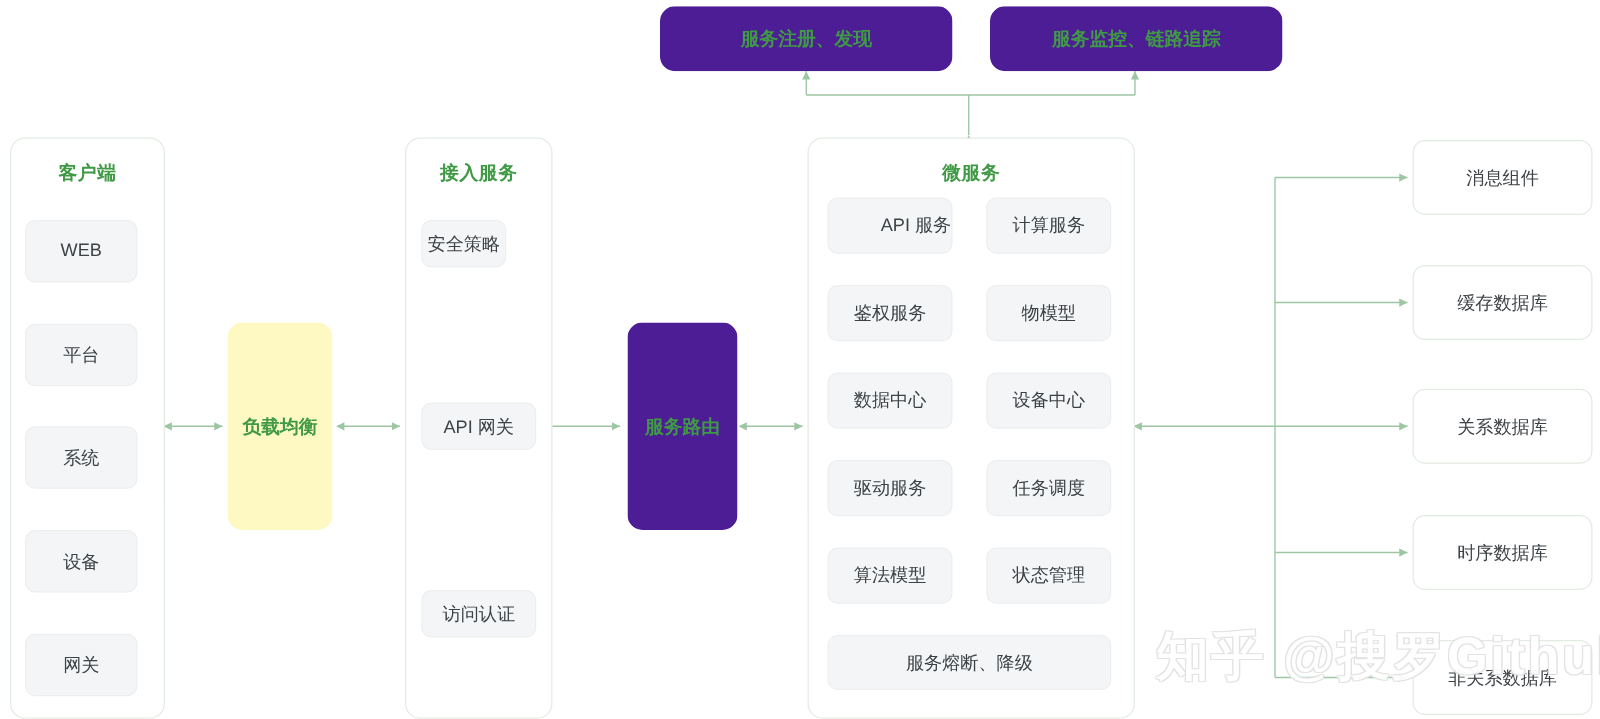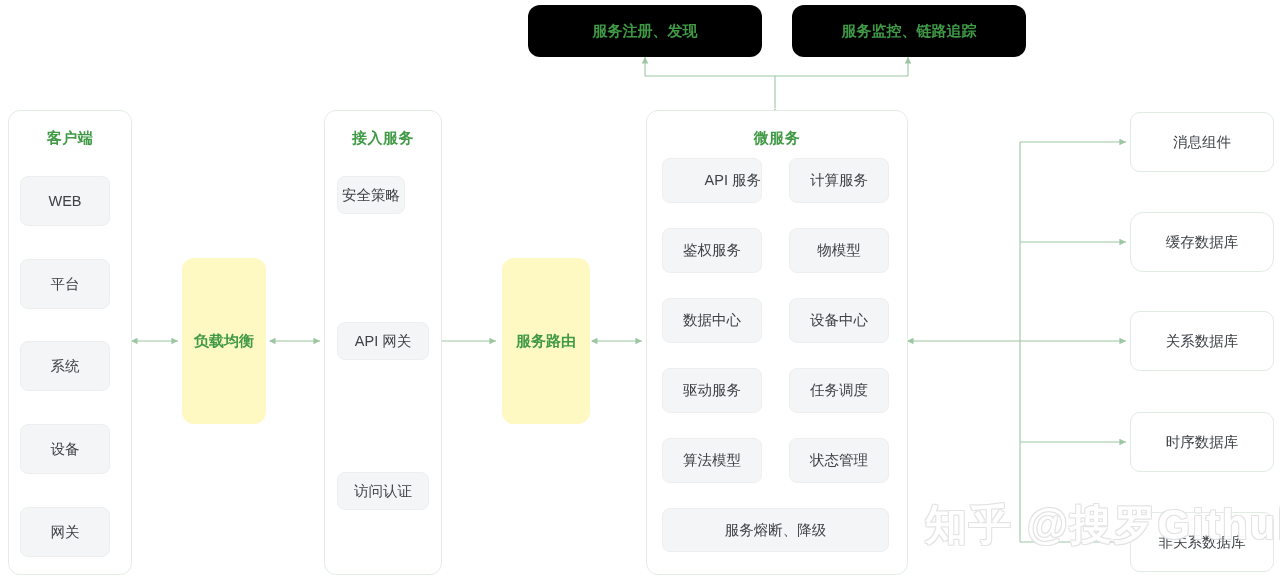--- a/index.html
+++ b/index.html
@@ -64,22 +64,22 @@
   }
   
   .hl {
     border-radius: 12px;
     font-weight: bold;
     font-size: 15px;
     color: #3f9945;
     border: 1px solid transparent;
   }
   .hl-lb   { background: #fef9c3; }
-  .hl-rt   { background: #fef9c3; text-align: right; }
-  .hl-pur  { background: #000000; }
+  .hl-rt   { background: #4c1d95; text-align: right; }
+  .hl-pur  { background: #4c1d95; }
   
   .store {
     background: #ffffff;
     border: 1px solid #e1ebe2;
     border-radius: 10px;
     font-size: 14.5px;
     color: #3d4246;
   }
   
   #watermark {
@@ -222,21 +222,21 @@
   <div class="node chip" style="left:789px;top:438px;width:100px;height:45px;">
     <span>状态管理</span>
   </div>
   <div class="node chip" style="left:662px;top:508px;width:227px;height:44px;">
     <span>服务熔断、降级</span>
   </div>
 
   <div class="node store" style="left:1130px;top:112px;width:144px;height:60px;">
     <span>消息组件</span>
   </div>
-  <div class="node store" style="left:1130px;top:212px;width:144px;height:60px;border-radius:13px;">
+  <div class="node store" style="left:1130px;top:212px;width:144px;height:60px;">
     <span>缓存数据库</span>
   </div>
   <div class="node store" style="left:1130px;top:311px;width:144px;height:60px;text-align:right;">
     <span>关系数据库</span>
   </div>
   <div class="node store" style="left:1130px;top:412px;width:144px;height:60px;">
     <span>时序数据库</span>
   </div>
   <div class="node store" style="left:1130px;top:512px;width:144px;height:60px;">
     <span>非关系数据库</span>

